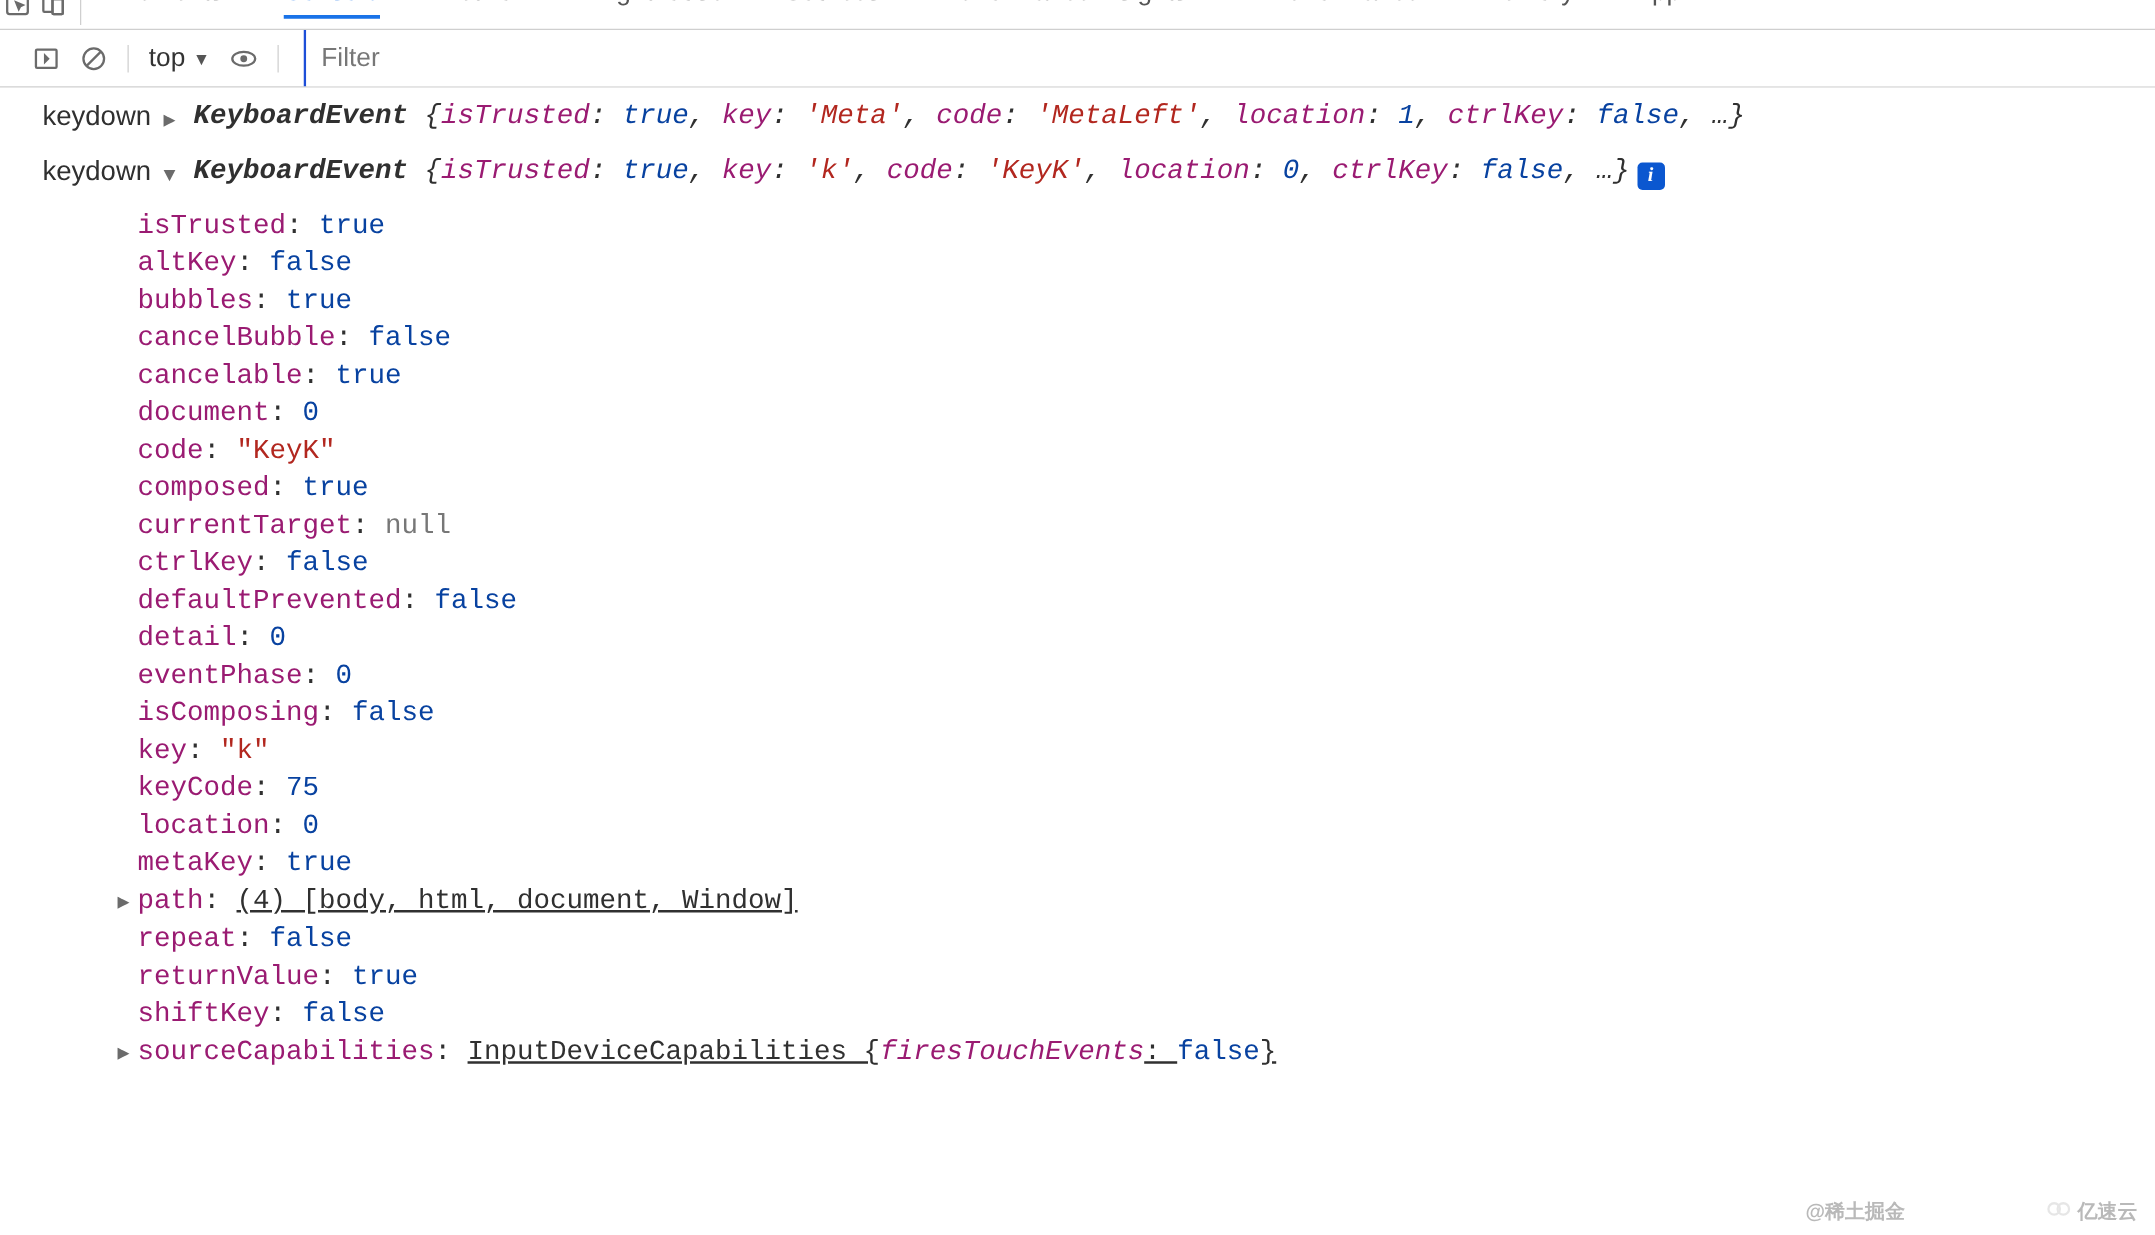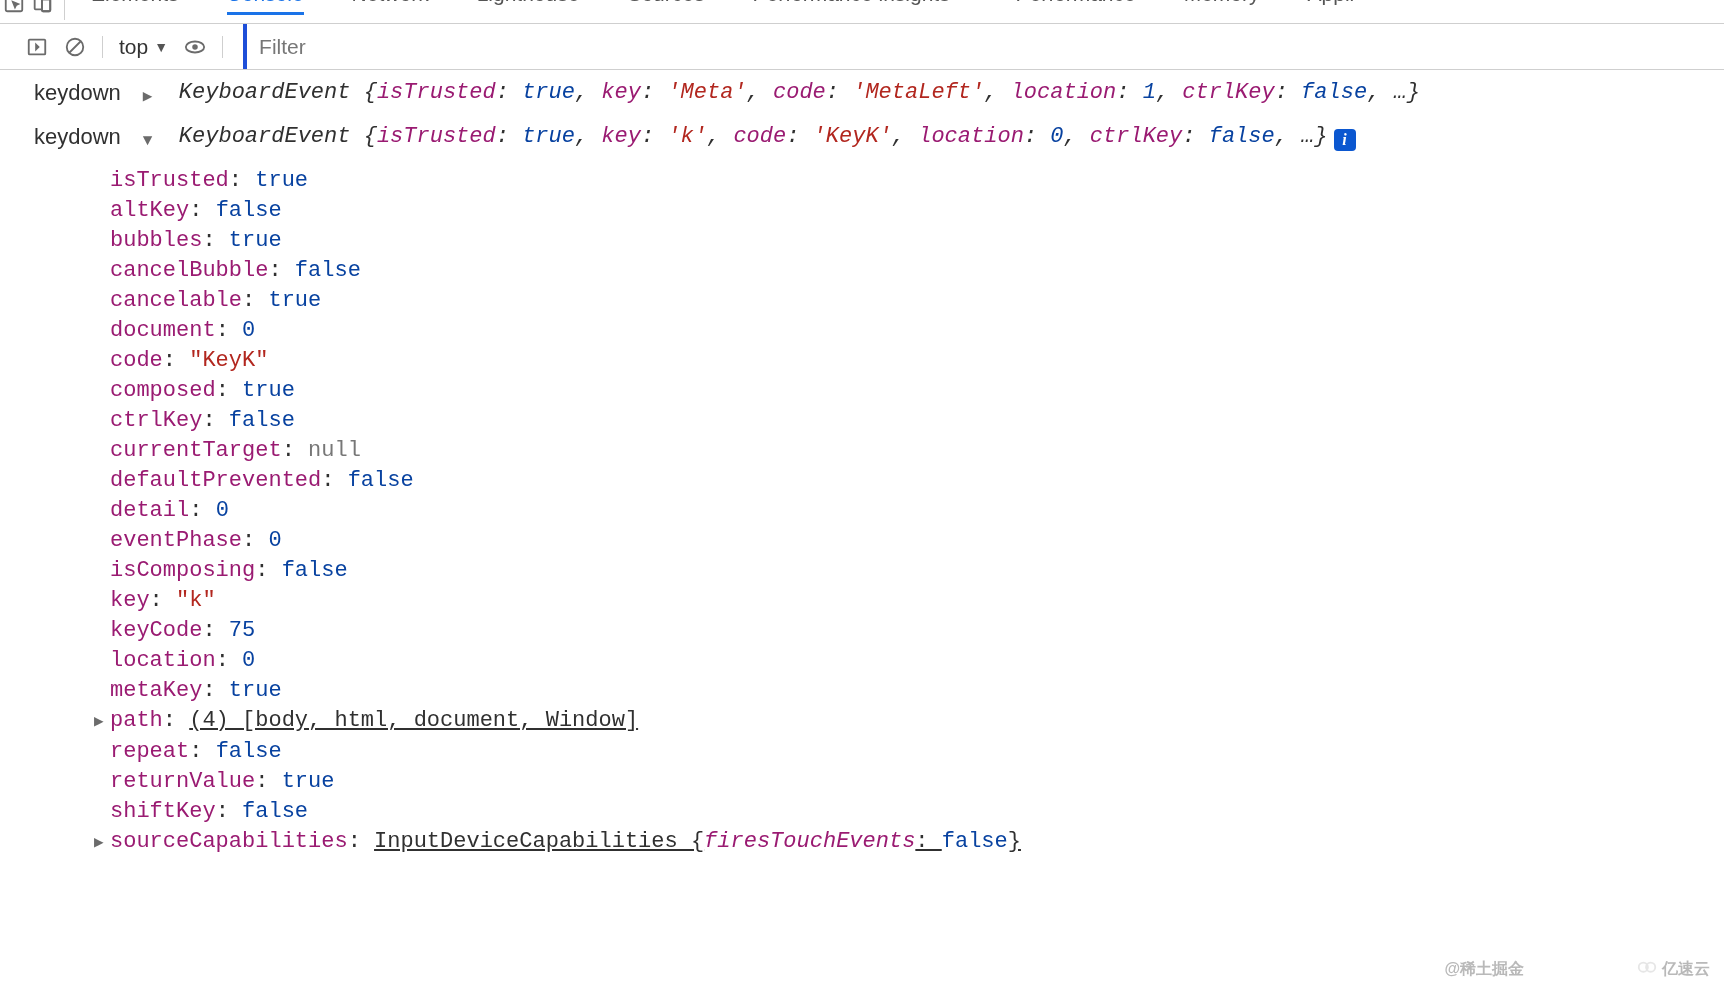--- a/index.html
+++ b/index.html
@@ -78,21 +78,21 @@
   .context-select {
     display: flex; align-items: center;
     font-size: 21px; color: #333;
     margin: 0 8px;
     gap: 6px;
   }
   .context-select .chev { font-size: 14px; color:#555; }
   .filter-wrap {
     flex: 1;
     margin-left: 12px;
-    border-left: 4px solid #1d4ed8;
+    border-left: 2px solid #1d4ed8;
     height: 100%;
     display:flex; align-items:center;
   }
   .filter-input {
     width: 100%; height: 100%;
     border: none;
     padding: 0 12px;
     font-size: 21px;
     color: #303030;
     outline: none;
@@ -102,21 +102,21 @@
   
   .console-body {
     font-family: Menlo, Consolas, "Courier New", monospace;
     font-size: 22px;
     line-height: 30px;
     padding: 8px 0 0 34px;
   }
   .logrow {
     display: flex;
     align-items: flex-start;
-    gap: 22px;
+    gap: 10px;
     margin-bottom: 10px;
   }
   .logrow > .evtname {
     font-family: "Helvetica Neue", Arial, sans-serif;
     font-size: 22px;
     color: #303030;
     white-space: nowrap;
   }
   .disclosure {
     width: 14px;
@@ -129,21 +129,21 @@
     display:inline-flex; align-items:center; justify-content:center;
     width:22px; height:22px;
     background:#0b57d0; color:#fff;
     border-radius: 4px;
     font: italic 700 16px Georgia, serif;
     margin-left: 6px;
     transform: translateY(3px);
   }
 
   .italic { font-style: italic; }
-  .c-name  { color: #303030; }          
+  .c-name  { color: #303030; font-weight: bold; }          
   .c-key   { color: #9a1b72; }          
   .c-bool  { color: #0842a0; }          
   .c-str   { color: #b2271f; }          
   .c-null  { color: #777777; }          
   .c-punc  { color: #303030; }
   .c-plain { color: #303030; text-decoration: underline; }
 
   .expanded-block {
     margin-left: 60px;          
   }
@@ -234,22 +234,22 @@
     </div>
     <div class="expanded-block">
       <span class="prop"><span class="sub-disclosure"></span><span class="c-key">isTrusted</span><span class="c-punc">: </span><span class="c-bool">true</span></span>
       <span class="prop"><span class="sub-disclosure"></span><span class="c-key">altKey</span><span class="c-punc">: </span><span class="c-bool">false</span></span>
       <span class="prop"><span class="sub-disclosure"></span><span class="c-key">bubbles</span><span class="c-punc">: </span><span class="c-bool">true</span></span>
       <span class="prop"><span class="sub-disclosure"></span><span class="c-key">cancelBubble</span><span class="c-punc">: </span><span class="c-bool">false</span></span>
       <span class="prop"><span class="sub-disclosure"></span><span class="c-key">cancelable</span><span class="c-punc">: </span><span class="c-bool">true</span></span>
       <span class="prop"><span class="sub-disclosure"></span><span class="c-key">document</span><span class="c-punc">: </span><span class="c-bool">0</span></span>
       <span class="prop"><span class="sub-disclosure"></span><span class="c-key">code</span><span class="c-punc">: </span><span class="c-str">"KeyK"</span></span>
       <span class="prop"><span class="sub-disclosure"></span><span class="c-key">composed</span><span class="c-punc">: </span><span class="c-bool">true</span></span>
+      <span class="prop"><span class="sub-disclosure"></span><span class="c-key">currentTarget</span><span class="c-punc">: </span><span class="c-null">null</span></span>
       <span class="prop"><span class="sub-disclosure"></span><span class="c-key">ctrlKey</span><span class="c-punc">: </span><span class="c-bool">false</span></span>
-      <span class="prop"><span class="sub-disclosure"></span><span class="c-key">currentTarget</span><span class="c-punc">: </span><span class="c-null">null</span></span>
       <span class="prop"><span class="sub-disclosure"></span><span class="c-key">defaultPrevented</span><span class="c-punc">: </span><span class="c-bool">false</span></span>
       <span class="prop"><span class="sub-disclosure"></span><span class="c-key">detail</span><span class="c-punc">: </span><span class="c-bool">0</span></span>
       <span class="prop"><span class="sub-disclosure"></span><span class="c-key">eventPhase</span><span class="c-punc">: </span><span class="c-bool">0</span></span>
       <span class="prop"><span class="sub-disclosure"></span><span class="c-key">isComposing</span><span class="c-punc">: </span><span class="c-bool">false</span></span>
       <span class="prop"><span class="sub-disclosure"></span><span class="c-key">key</span><span class="c-punc">: </span><span class="c-str">"k"</span></span>
       <span class="prop"><span class="sub-disclosure"></span><span class="c-key">keyCode</span><span class="c-punc">: </span><span class="c-bool">75</span></span>
       <span class="prop"><span class="sub-disclosure"></span><span class="c-key">location</span><span class="c-punc">: </span><span class="c-bool">0</span></span>
       <span class="prop"><span class="sub-disclosure"></span><span class="c-key">metaKey</span><span class="c-punc">: </span><span class="c-bool">true</span></span>
       <span class="prop"><span class="sub-disclosure">▶</span><span class="c-key">path</span><span class="c-punc">: </span><span class="c-plain">(4) [body, html, document, Window]</span></span>
       <span class="prop"><span class="sub-disclosure"></span><span class="c-key">repeat</span><span class="c-punc">: </span><span class="c-bool">false</span></span>

